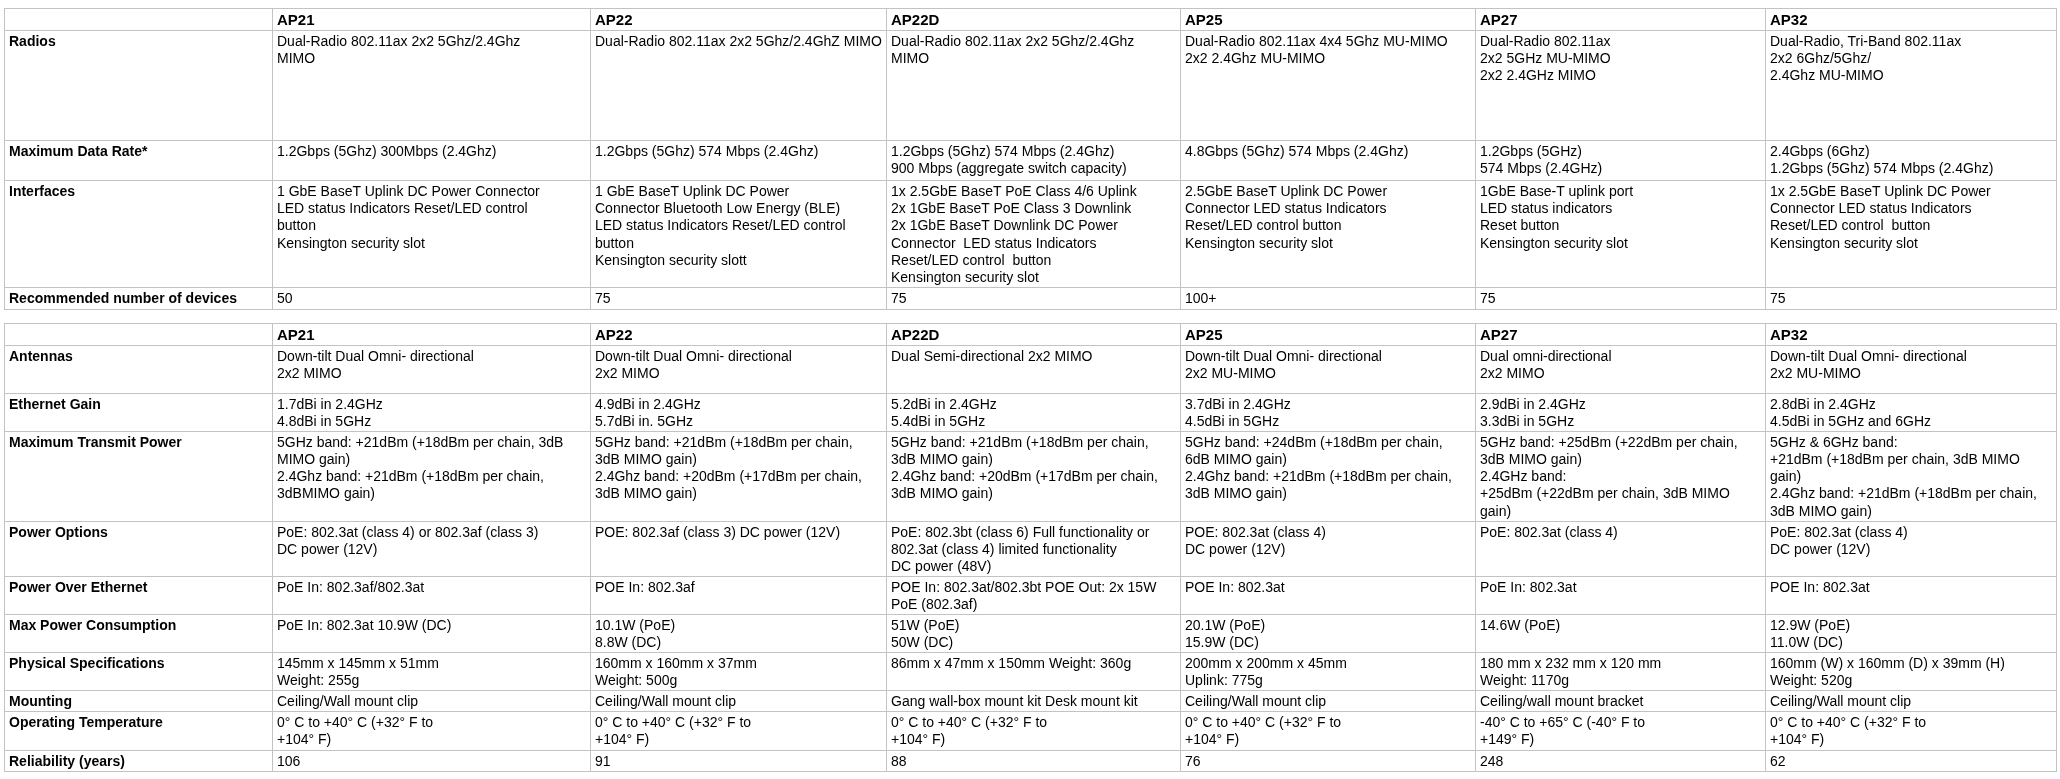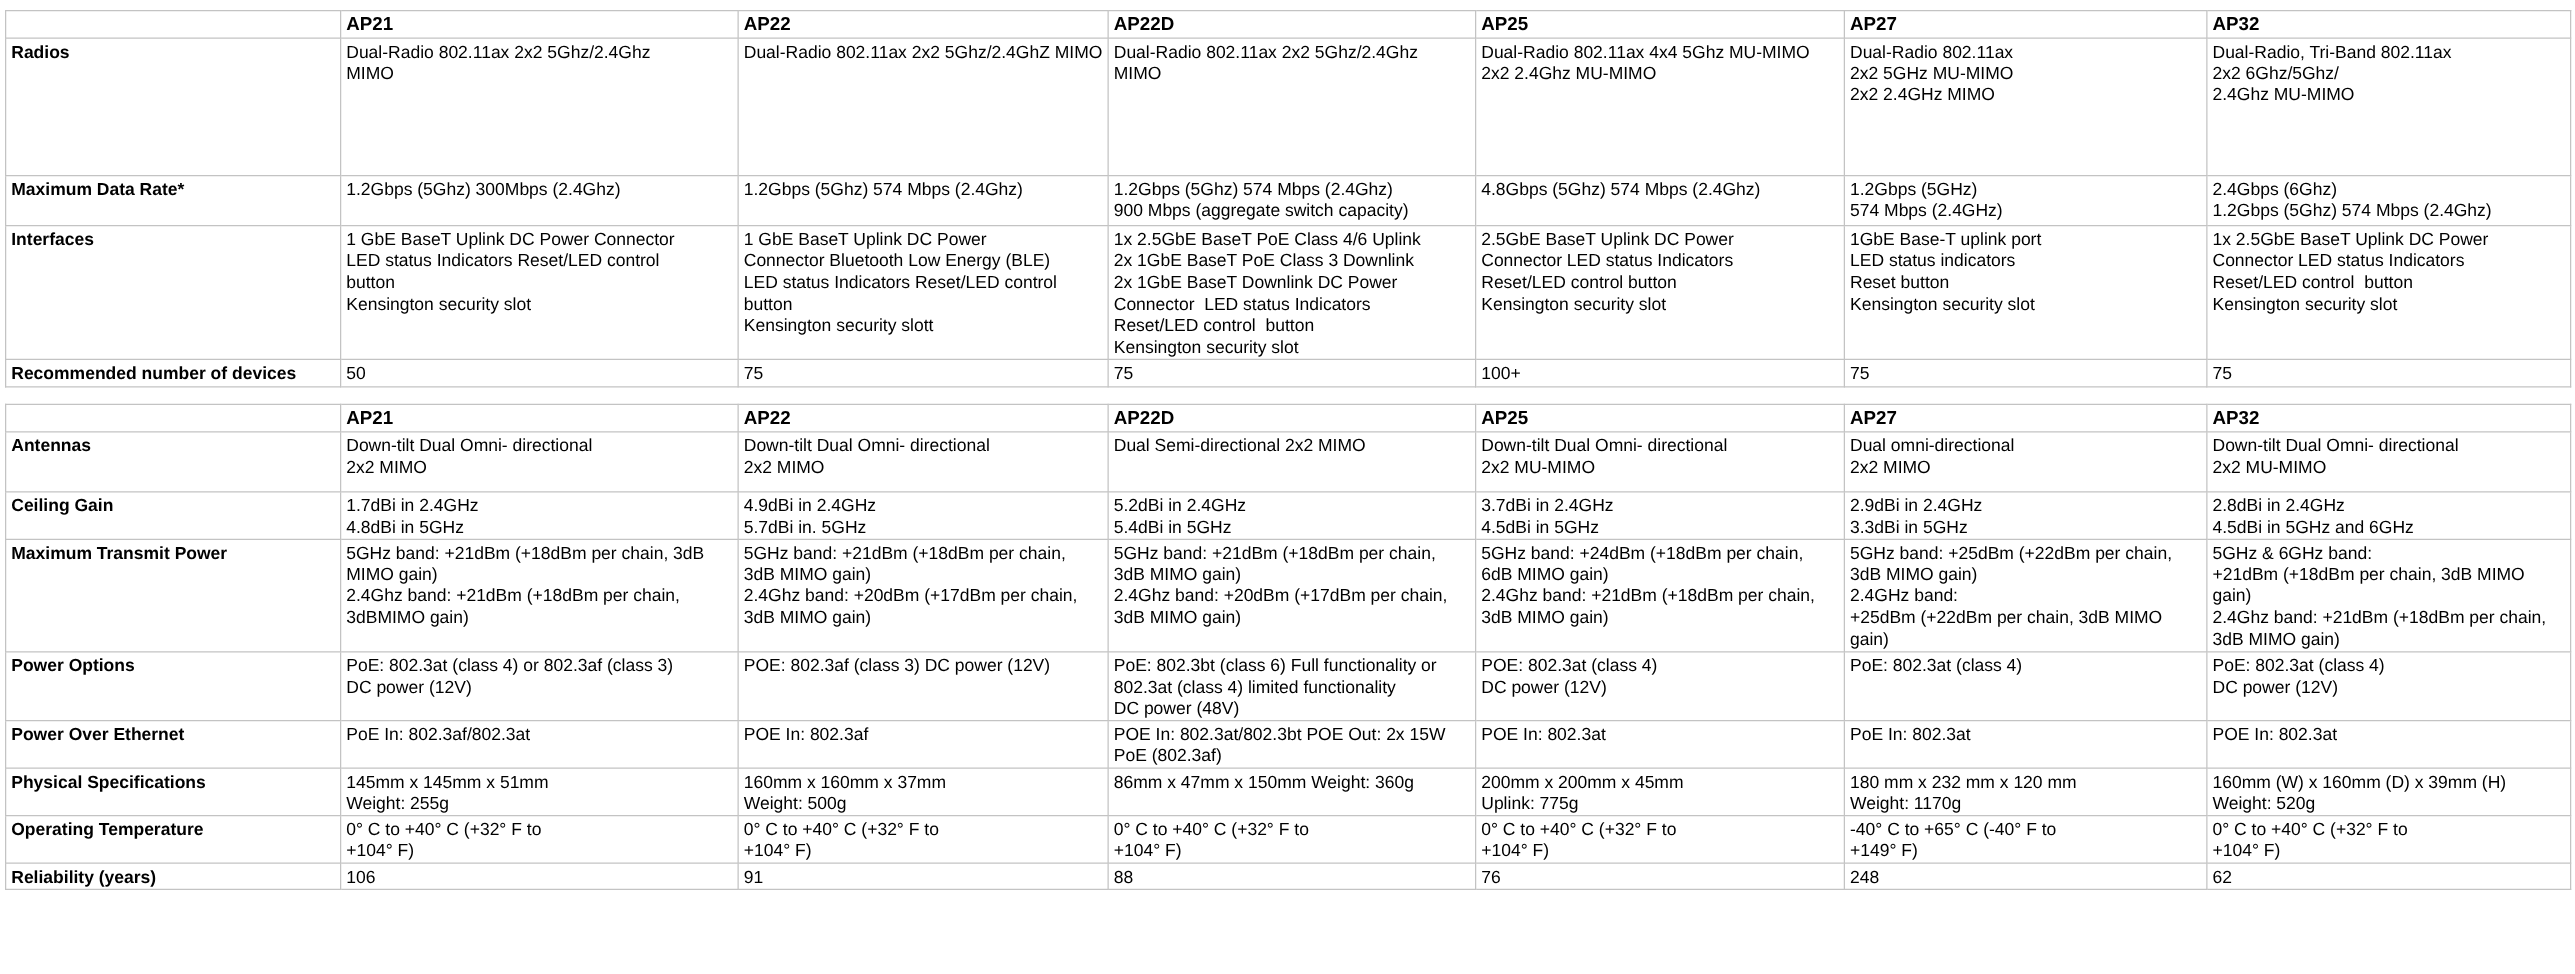--- a/index.html
+++ b/index.html
@@ -173,21 +173,21 @@
 2x2 MIMO</td>
           <td>Dual Semi-directional 2x2 MIMO</td>
           <td>Down-tilt Dual Omni- directional
 2x2 MU-MIMO</td>
           <td>Dual omni-directional
 2x2 MIMO</td>
           <td>Down-tilt Dual Omni- directional
 2x2 MU-MIMO</td>
         </tr>
         <tr style="height: 34px;">
-          <th class="row-label">Ceiling Gain</th>
+          <th class="row-label">Ethernet Gain</th>
           <td>1.7dBi in 2.4GHz
 4.8dBi in 5GHz</td>
           <td>4.9dBi in 2.4GHz
 5.7dBi in. 5GHz</td>
           <td>5.2dBi in 2.4GHz
 5.4dBi in 5GHz</td>
           <td>3.7dBi in 2.4GHz
 4.5dBi in 5GHz</td>
           <td>2.9dBi in 2.4GHz
 3.3dBi in 5GHz</td>
@@ -241,33 +241,55 @@
           <th class="row-label">Power Over Ethernet</th>
           <td>PoE In: 802.3af/802.3at</td>
           <td>POE In: 802.3af</td>
           <td>POE In: 802.3at/802.3bt POE Out: 2x 15W
 PoE (802.3af)</td>
           <td>POE In: 802.3at</td>
           <td>PoE In: 802.3at</td>
           <td>POE In: 802.3at</td>
         </tr>
         <tr style="height: 38px;">
+          <th class="row-label">Max Power Consumption</th>
+          <td>PoE In: 802.3at 10.9W (DC)</td>
+          <td>10.1W (PoE)
+8.8W (DC)</td>
+          <td>51W (PoE)
+50W (DC)</td>
+          <td>20.1W (PoE)
+15.9W (DC)</td>
+          <td>14.6W (PoE)</td>
+          <td>12.9W (PoE)
+11.0W (DC)</td>
+        </tr>
+        <tr style="height: 38px;">
           <th class="row-label">Physical Specifications</th>
           <td>145mm x 145mm x 51mm
 Weight: 255g</td>
           <td>160mm x 160mm x 37mm
 Weight: 500g</td>
           <td>86mm x 47mm x 150mm Weight: 360g</td>
           <td>200mm x 200mm x 45mm
 Uplink: 775g</td>
           <td>180 mm x 232 mm x 120 mm
 Weight: 1170g</td>
           <td>160mm (W) x 160mm (D) x 39mm (H)
 Weight: 520g</td>
         </tr>
+        <tr style="height: 21px;">
+          <th class="row-label">Mounting</th>
+          <td>Ceiling/Wall mount clip</td>
+          <td>Ceiling/Wall mount clip</td>
+          <td>Gang wall-box mount kit Desk mount kit</td>
+          <td>Ceiling/Wall mount clip</td>
+          <td>Ceiling/wall mount bracket</td>
+          <td>Ceiling/Wall mount clip</td>
+        </tr>
         <tr style="height: 38px;">
           <th class="row-label">Operating Temperature</th>
           <td>0° C to +40° C (+32° F to
 +104° F)</td>
           <td>0° C to +40° C (+32° F to
 +104° F)</td>
           <td>0° C to +40° C (+32° F to
 +104° F)</td>
           <td>0° C to +40° C (+32° F to
 +104° F)</td>

